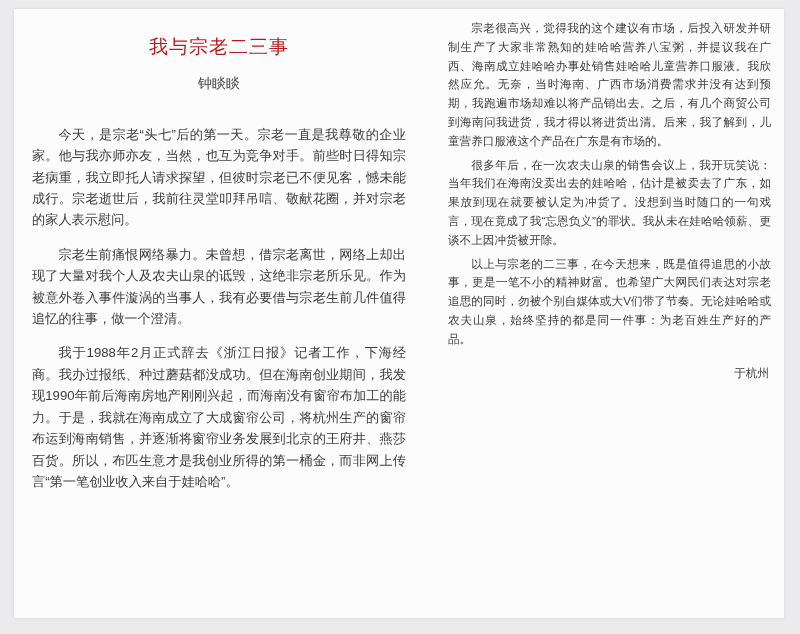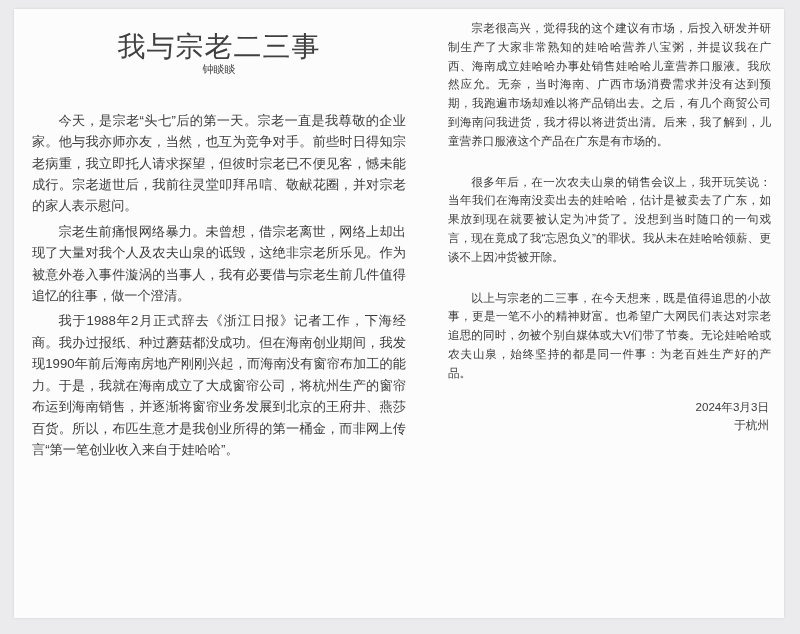--- a/index.html
+++ b/index.html
@@ -31,39 +31,39 @@
   }
   .col-right {
     left: 434px;
     width: 323px;
     top: 9px;
     font-size: 11.6px;
     line-height: 18.8px;
   }
   .doc-title {
     margin-top: 27px;
-    font-size: 28px;
+    font-size: 19px;
     font-weight: 400;
     letter-spacing: 1px;
     text-align: center;
-    color: #404040;
+    color: #b91c1c;
   }
   .doc-author {
-    margin-top: 2px;
-    font-size: 11px;
+    margin-top: 16px;
+    font-size: 14px;
     text-align: center;
     color: #454547;
   }
   .col p {
     text-indent: 2em;
-    margin-top: 4px;
+    margin-top: 13px;
   }
   .col-left p.first-para { margin-top: 29px; }
   .col-right p.first-para { margin-top: 1px; }
-  .col-right p.para-right { margin-top: 22px; }
+  .col-right p.para-right { margin-top: 5px; }
   .dateline {
     margin-top: 15px;
     text-align: right;
     line-height: 18.5px;
     color: #3c3c3e;
     padding-right: 2px;
   }
 </style>
 </head>
 <body>
@@ -76,18 +76,17 @@
     <p class="first-para">今天，是宗老“头七”后的第一天。宗老一直是我尊敬的企业家。他与我亦师亦友，当然，也互为竞争对手。前些时日得知宗老病重，我立即托人请求探望，但彼时宗老已不便见客，憾未能成行。宗老逝世后，我前往灵堂叩拜吊唁、敬献花圈，并对宗老的家人表示慰问。</p>
     <p>宗老生前痛恨网络暴力。未曾想，借宗老离世，网络上却出现了大量对我个人及农夫山泉的诋毁，这绝非宗老所乐见。作为被意外卷入事件漩涡的当事人，我有必要借与宗老生前几件值得追忆的往事，做一个澄清。</p>
     <p>我于1988年2月正式辞去《浙江日报》记者工作，下海经商。我办过报纸、种过蘑菇都没成功。但在海南创业期间，我发现1990年前后海南房地产刚刚兴起，而海南没有窗帘布加工的能力。于是，我就在海南成立了大成窗帘公司，将杭州生产的窗帘布运到海南销售，并逐渐将窗帘业务发展到北京的王府井、燕莎百货。所以，布匹生意才是我创业所得的第一桶金，而非网上传言“第一笔创业收入来自于娃哈哈”。</p>
   </div>
 
   <div class="col col-right">
     <p class="first-para">宗老很高兴，觉得我的这个建议有市场，后投入研发并研制生产了大家非常熟知的娃哈哈营养八宝粥，并提议我在广西、海南成立娃哈哈办事处销售娃哈哈儿童营养口服液。我欣然应允。无奈，当时海南、广西市场消费需求并没有达到预期，我跑遍市场却难以将产品销出去。之后，有几个商贸公司到海南问我进货，我才得以将进货出清。后来，我了解到，儿童营养口服液这个产品在广东是有市场的。</p>
     <p class="para-right">很多年后，在一次农夫山泉的销售会议上，我开玩笑说：当年我们在海南没卖出去的娃哈哈，估计是被卖去了广东，如果放到现在就要被认定为冲货了。没想到当时随口的一句戏言，现在竟成了我“忘恩负义”的罪状。我从未在娃哈哈领薪、更谈不上因冲货被开除。</p>
     <p class="para-right">以上与宗老的二三事，在今天想来，既是值得追思的小故事，更是一笔不小的精神财富。也希望广大网民们表达对宗老追思的同时，勿被个别自媒体或大V们带了节奏。无论娃哈哈或农夫山泉，始终坚持的都是同一件事：为老百姓生产好的产品。</p>
     <div class="dateline">
-      <div>2024年3月3日</div>
       <div>于杭州</div>
     </div>
   </div>
 
 </div>
 
 </body></html>

